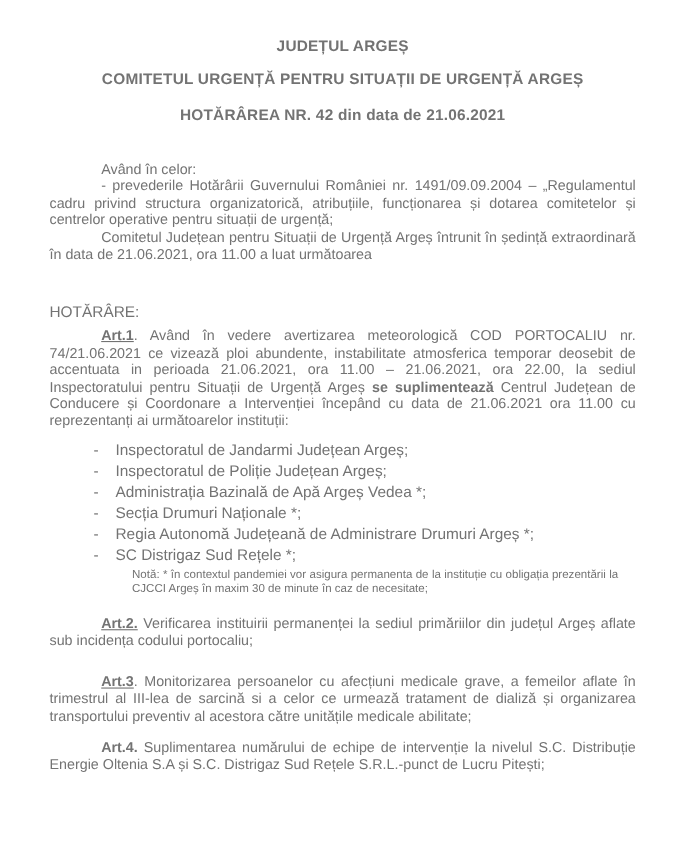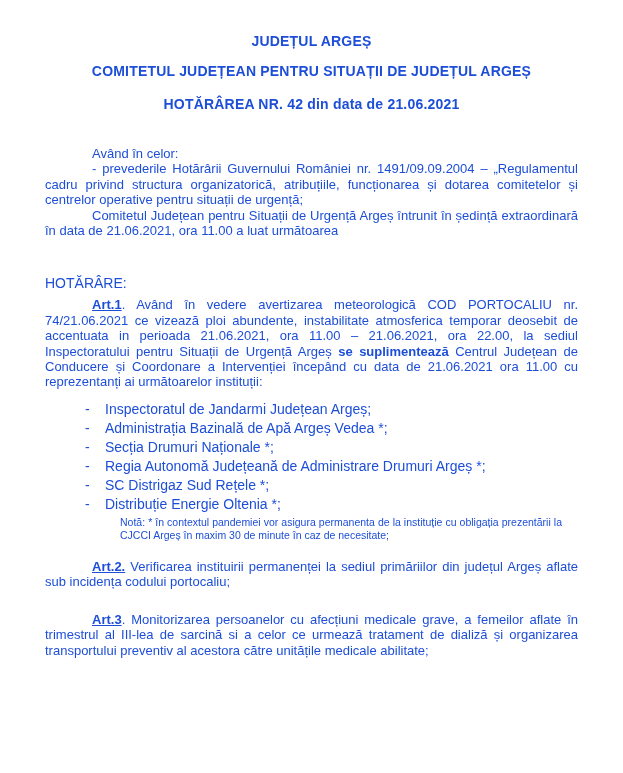--- a/index.html
+++ b/index.html
@@ -6,21 +6,21 @@
     margin: 0;
     padding: 0;
     background: #e8e8e8;
   }
   .page {
     position: relative;
     width: 623px;
     height: 773px;
     margin: 0 auto;
     background: #ffffff;
-    color: #1d4ed8;
+    color: #737373;
     font-family: "Liberation Sans", "DejaVu Sans", sans-serif;
     overflow: hidden;
     box-sizing: border-box;
     padding: 33px 45px 0 45px;
   }
   
   .doc-header { text-align: center; }
   .doc-header .h-line {
     font-weight: bold;
     font-size: 14px;
@@ -84,55 +84,60 @@
   .art3 { margin-top: 22px; }
   .art4 { margin-top: 14px; }
 </style>
 </head>
 <body>
 
 <div class="page">
 
   <div class="doc-header">
     <div class="h-line h1">JUDEȚUL ARGEȘ</div>
-    <div class="h-line h2">COMITETUL JUDEȚEAN PENTRU SITUAȚII DE JUDEȚUL ARGEȘ</div>
+    <div class="h-line h2">COMITETUL URGENȚĂ PENTRU SITUAȚII DE URGENȚĂ ARGEȘ</div>
     <div class="h-line h3">HOTĂRÂREA NR. 42 din data de 21.06.2021</div>
   </div>
 
   <div class="body-text preamble">
     <p class="para">Având în celor:</p>
     <p class="para">- prevederile Hotărârii Guvernului României nr. 1491/09.09.2004 – „Regulamentul cadru privind structura organizatorică, atribuțiile, funcționarea și dotarea comitetelor și centrelor operative pentru situații de urgență;</p>
     <p class="para">Comitetul Județean pentru Situații de Urgență Argeș întrunit în ședință extraordinară în data de 21.06.2021, ora 11.00 a luat următoarea</p>
   </div>
 
   <div class="decision-heading">HOTĂRÂRE:</div>
 
   <div class="body-text">
     <p class="para">
       <span class="art-label u">Art.1</span><span>. </span><span>Având în vedere avertizarea meteorologică COD PORTOCALIU  nr. 74/21.06.2021 ce vizează ploi abundente, instabilitate atmosferica temporar deosebit de accentuata in perioada 21.06.2021, ora 11.00 – 21.06.2021, ora 22.00, la sediul Inspectoratului pentru Situații de Urgență Argeș </span><span class="bold-inline">se suplimentează</span><span> Centrul Județean de Conducere și Coordonare a Intervenției începând cu data de 21.06.2021 ora 11.00 cu reprezentanți ai următoarelor instituții:</span>
     </p>
 
     <ul class="inst-list">
       <li>Inspectoratul de Jandarmi Județean Argeș;</li>
+      <li>Inspectoratul de Poliție Județean Argeș;</li>
       <li>Administrația Bazinală de Apă Argeș Vedea *;</li>
       <li>Secția Drumuri Naționale *;</li>
       <li>Regia Autonomă Județeană de Administrare Drumuri Argeș *;</li>
       <li>SC Distrigaz Sud Rețele *;</li>
-      <li>Distribuție Energie Oltenia *;</li>
     </ul>
 
     <div class="note">Notă: * în contextul pandemiei vor asigura permanenta de la instituție cu obligația prezentării la CJCCI Argeș în maxim 30 de minute în caz de necesitate;</div>
   </div>
 
   <div class="body-text art2">
     <p class="para">
       <span class="art-label u">Art.2.</span><span> Verificarea instituirii permanenței la sediul primăriilor din județul Argeș aflate sub incidența codului portocaliu;</span>
     </p>
   </div>
 
   <div class="body-text art3">
     <p class="para">
       <span class="art-label u">Art.3</span><span>. Monitorizarea persoanelor cu afecțiuni medicale grave, a femeilor aflate în trimestrul al III-lea de sarcină si a celor ce urmează tratament de dializă și organizarea transportului preventiv al acestora către unitățile medicale abilitate;</span>
     </p>
   </div>
 
+  <div class="body-text art4">
+    <p class="para">
+      <span class="art-label">Art.4.</span><span> Suplimentarea numărului de echipe de intervenție la nivelul S.C. Distribuție Energie Oltenia S.A și S.C. Distrigaz Sud Rețele S.R.L.-punct de Lucru Pitești;</span>
+    </p>
+  </div>
 
 </div>
 
 </body></html>

